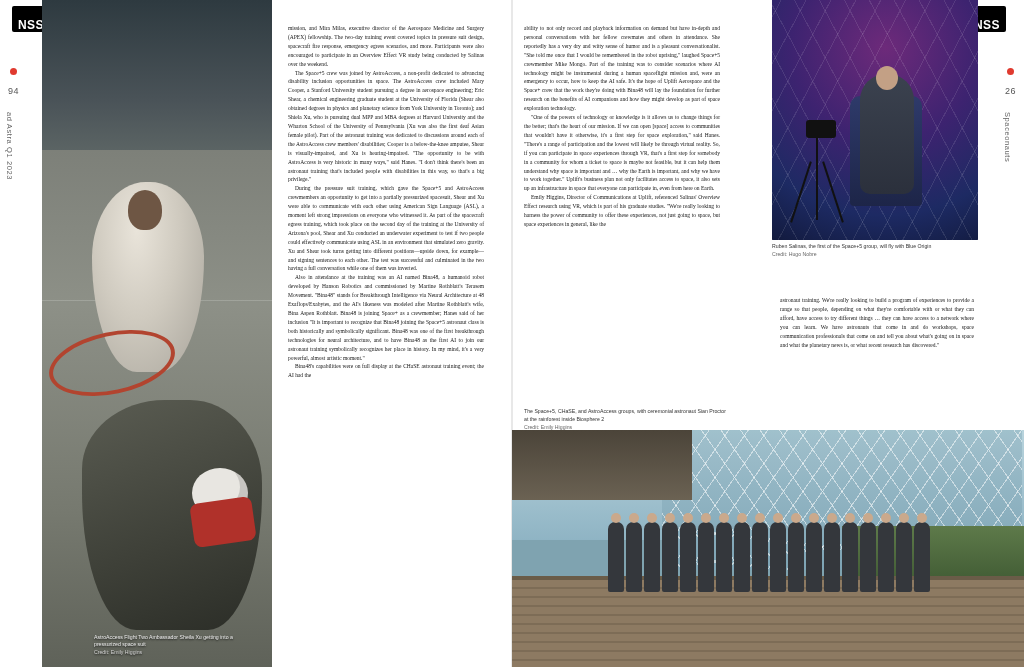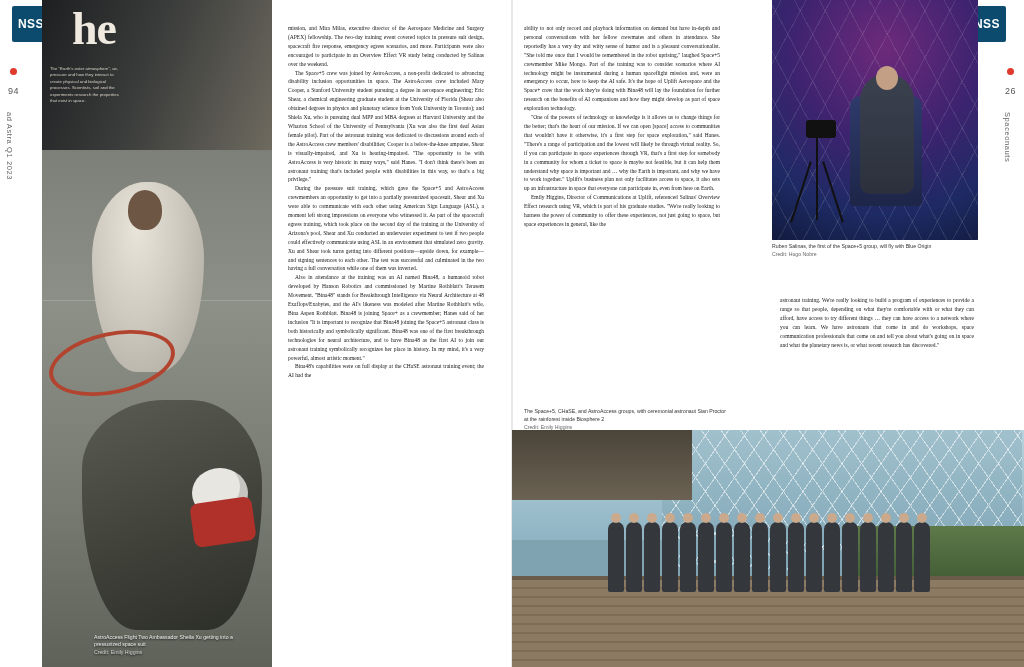--- a/index.html
+++ b/index.html
@@ -36,24 +36,24 @@
     position: absolute;
     left: 0;
     top: 0;
     width: 42px;
     height: 667px;
     background: #ffffff;
   }
   .logo-box {
     position: absolute;
     width: 38px;
-    height: 36px;
-    background: #0c4a6e;
+    height: 26px;
+    background: #000000;
     display: flex;
-    align-items: center;
+    align-items: flex-end;
     justify-content: center;
     border-radius: 2px;
   }
   .logo-box .logo-text {
     color: #ffffff;
     font-size: 12px;
     font-weight: bold;
     letter-spacing: 0.5px;
     font-family: "Liberation Sans", sans-serif;
   }
@@ -370,24 +370,20 @@
 
   <div class="logo-box logo-right">
     <span class="logo-text">NSS</span>
   </div>
   <div class="dot dot-right"></div>
   <div class="folio folio-right">26</div>
   <div class="vert-label vert-right">Spaceonauts</div>
 
   <div class="photo-left">
     <div class="ph-sky"></div>
-    <div class="poster">
-      <div class="poster-title">he</div>
-      <div class="poster-copy">The "Earth's outer atmosphere", air, pressure and how they interact to create physical and biological processes. Scientists, soil and the experiments research the properties that exist in space.</div>
-    </div>
     <div class="ground"></div>
     <div class="floor-seam"></div>
     <div class="person-a"></div>
     <div class="head-a"></div>
     <div class="red-cable"></div>
     <div class="person-b"></div>
     <div class="helmet"></div>
     <div class="red-pack"></div>
     <div class="caption-left">
       <div>AstroAccess Flight Two Ambassador Sheila Xu getting into a pressurized space suit</div>

